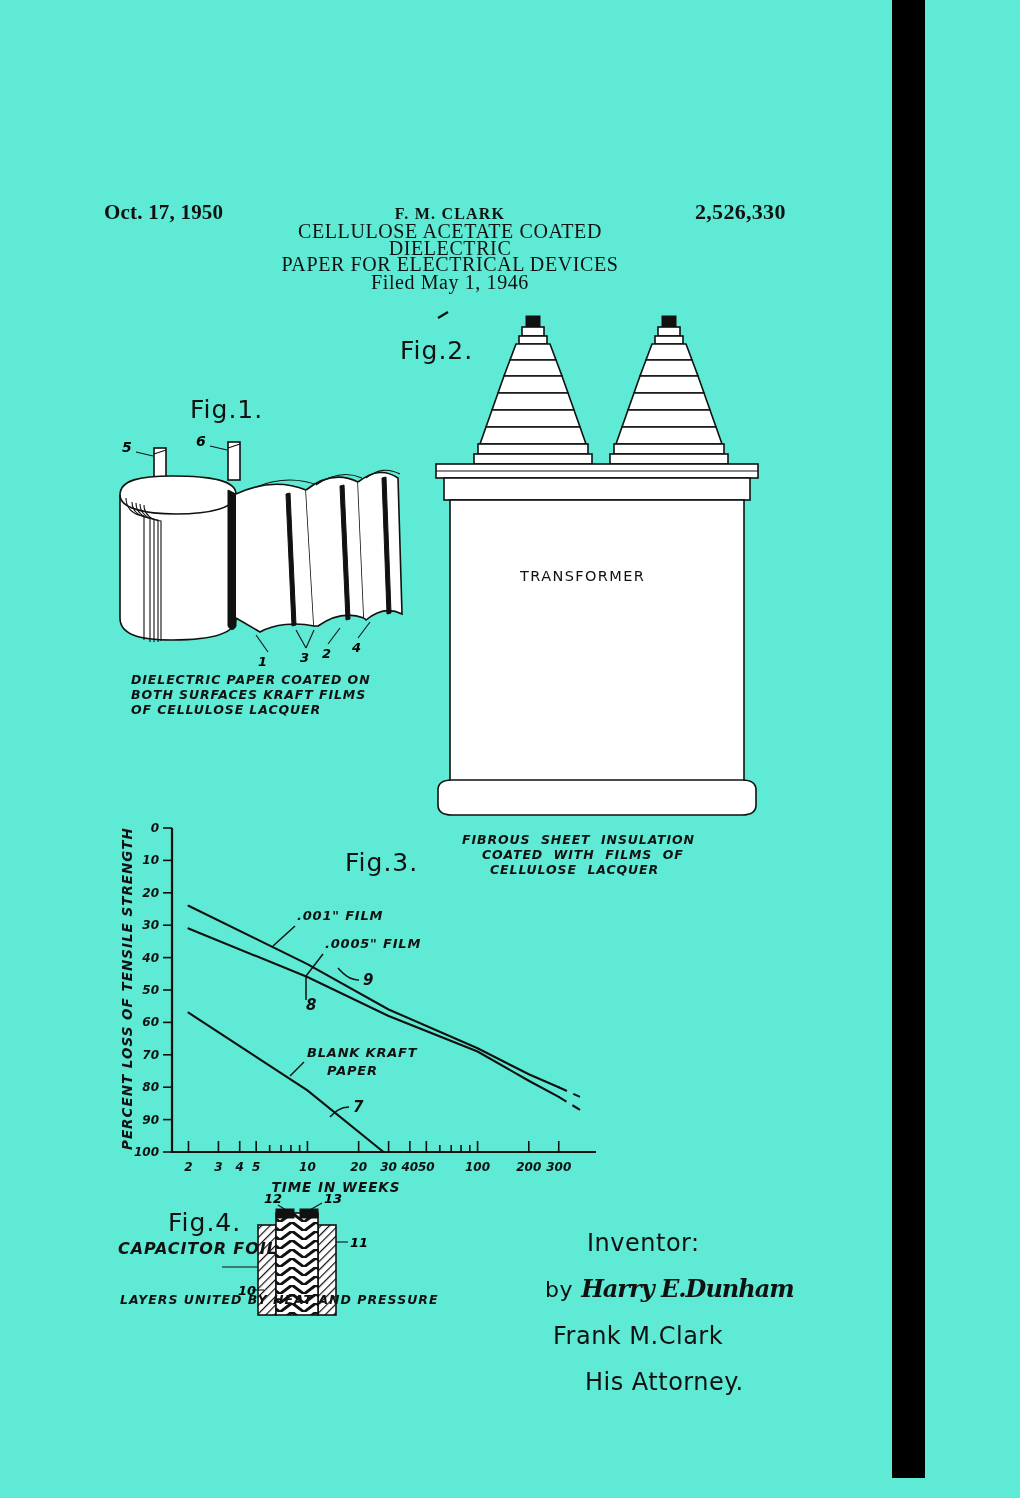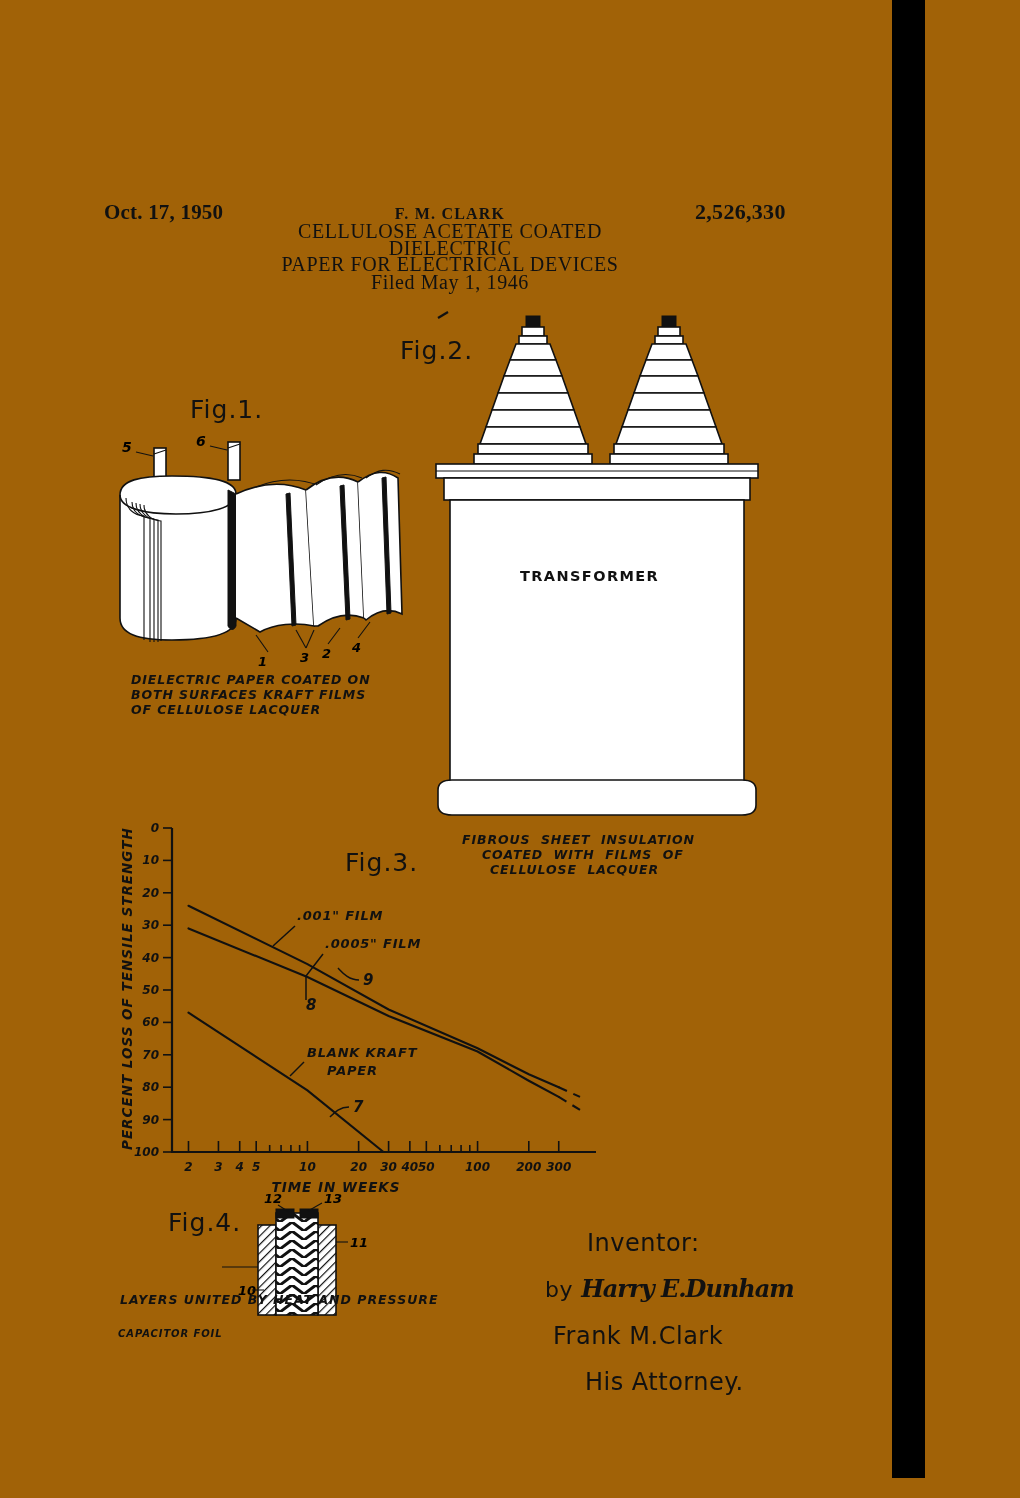--- a/index.html
+++ b/index.html
@@ -3,21 +3,21 @@
 <meta charset="utf-8">
 <style>
   html,body{margin:0;padding:0;}
   body{
     width:1020px;height:1498px;
     background:#fff;
     font-family:"Liberation Serif",serif;
     position:relative;
     overflow:hidden;
   }
-  .page{position:absolute;left:0;top:0;width:1020px;height:1498px;background:#a16207;}
+  .page{position:absolute;left:0;top:0;width:1020px;height:1498px;background:#5eead4;}
   .scanbar{position:absolute;left:892px;top:0;width:33px;height:1478px;background:#000;}
 
   
   .hdr-date{
     position:absolute;left:104px;top:200px;
     font-family:"Liberation Serif",serif;font-weight:bold;font-size:21px;
     letter-spacing:.2px;color:#111;
   }
   .hdr-num{
     position:absolute;left:650px;top:199px;
@@ -197,21 +197,21 @@
       <rect x="6" y="164" width="322" height="14" class="fillw"></rect>
       <line x1="6" y1="171" x2="328" y2="171" class="ln-thin"></line>
       <rect x="14" y="178" width="306" height="22" class="fillw"></rect>
 
       <rect x="20" y="200" width="294" height="290" class="fillw"></rect>
 
       <path d="M8,490 C8,483 14,480 22,480 L312,480 C320,480 326,483 326,490 L326,505 C326,512 320,515 312,515 L22,515 C14,515 8,512 8,505 Z" class="fillw"></path>
     </svg>
   </div>
 
-  <div style="position:absolute;left:520px;top:568px;font-family:'DejaVu Sans',sans-serif;font-weight:bold;font-size:14.5px;letter-spacing:1.4px;color:#111;">TRANSFORMER</div>
+  <div style="position:absolute;left:520px;top:568px;font-family:'DejaVu Sans',sans-serif;font-weight:normal;font-size:14.5px;letter-spacing:1.4px;color:#111;">TRANSFORMER</div>
 
   <div style="position:absolute;left:462px;top:832px;text-align:left;">
     <div class="cap">FIBROUS  SHEET  INSULATION</div>
     <div class="cap" style="padding-left:20px;">COATED  WITH  FILMS  OF</div>
     <div class="cap" style="padding-left:28px;">CELLULOSE  LACQUER</div>
   </div>
 
   <div class="figlabel" style="position:absolute;left:345px;top:848px;">Fig.3.</div>
 
   <div id="fig3">
@@ -332,21 +332,21 @@
       <text class="numlabel" x="92" y="8" id="f4n13">13</text>
       <path class="ln-thin" d="M90,8 L76,16"></path>
       <text class="numlabel" x="118" y="52" id="f4n11">11</text>
       <path class="ln-thin" d="M116,47 L104,47"></path>
       <text class="numlabel" x="6" y="100" id="f4n10">10</text>
       <path class="ln-thin" d="M20,95 L32,95"></path>
       <path class="ln-thin" d="M-10,72 L26,72"></path>
     </svg>
   </div>
 
-  <div class="cap" style="position:absolute;left:118px;top:1326px;font-size:10px;">CAPACITOR FOIL</div>
+  <div class="cap" style="position:absolute;left:118px;top:1241px;font-size:16px;">CAPACITOR FOIL</div>
 
   <div class="cap" style="position:absolute;left:120px;top:1292px;font-size:12.5px;letter-spacing:1px;">LAYERS UNITED BY HEAT AND PRESSURE</div>
 
   <div class="sig-block">
     <div class="sig-line sig-inventor">Inventor:</div>
     <div class="sig-line" style="white-space:nowrap;">
       <span class="sig-by">by</span>
       <span class="sig-hand">Harry E.Dunham</span>
     </div>
     <div class="sig-line sig-name">Frank M.Clark</div>

